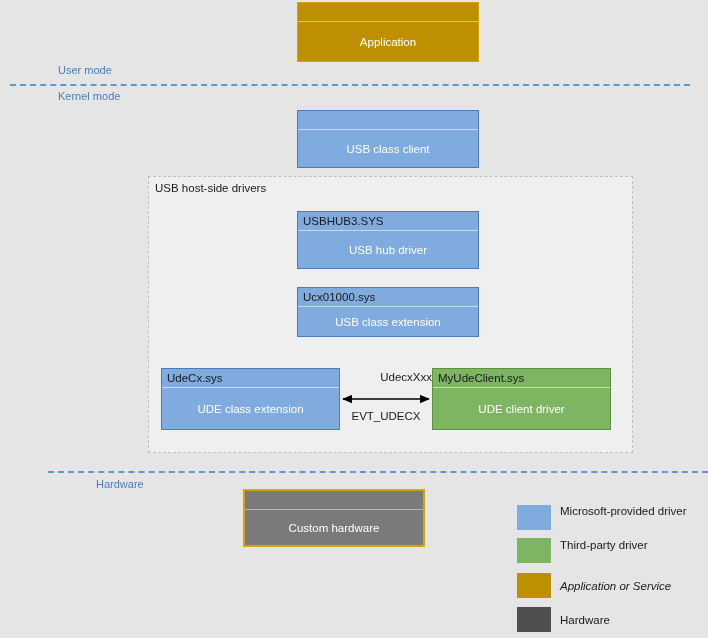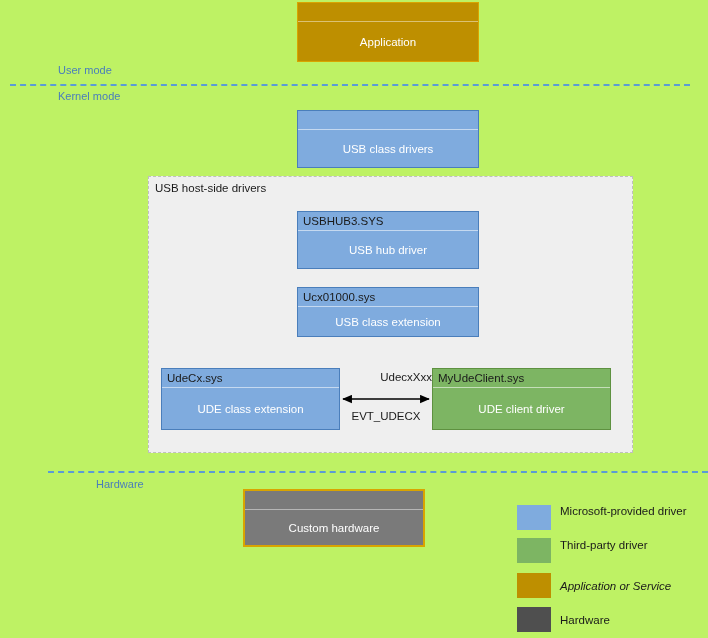--- a/index.html
+++ b/index.html
@@ -10,21 +10,21 @@
   }
   body {
     font-family: "Liberation Sans", sans-serif;
     -webkit-font-smoothing: antialiased;
   }
   #canvas {
     position: relative;
     width: 708px;
     height: 638px;
     overflow: hidden;
-    background: #bef264;
+    background: #e5e5e5;
   }
 
   
   .block {
     position: absolute;
     box-sizing: border-box;
     border: 1px solid #5a5a5a;
     display: flex;
     flex-direction: column;
   }
@@ -129,21 +129,21 @@
     <div class="hdr"></div>
     <div class="body">Application</div>
   </div>
 
   <div class="mode-label" style="left:10px; top:64px;">User mode</div>
   <div class="divider" style="left:10px; top:84px; width:680px;"></div>
   <div class="mode-label" style="left:10px; top:90px;">Kernel mode</div>
 
   <div class="block fill-blue" style="left:297px; top:110px; width:182px; height:58px;">
     <div class="hdr"></div>
-    <div class="body">USB class drivers</div>
+    <div class="body">USB class client</div>
   </div>
 
   <div class="container-box" style="left:148px; top:176px; width:485px; height:277px;"></div>
   <div class="container-label" style="left:155px; top:182px;">USB host-side drivers</div>
 
   <div class="block fill-blue" style="left:297px; top:203px; width:182px; height:58px;margin-top:8px;">
     <div class="hdr">USBHUB3.SYS</div>
     <div class="body">USB hub driver</div>
   </div>
 

